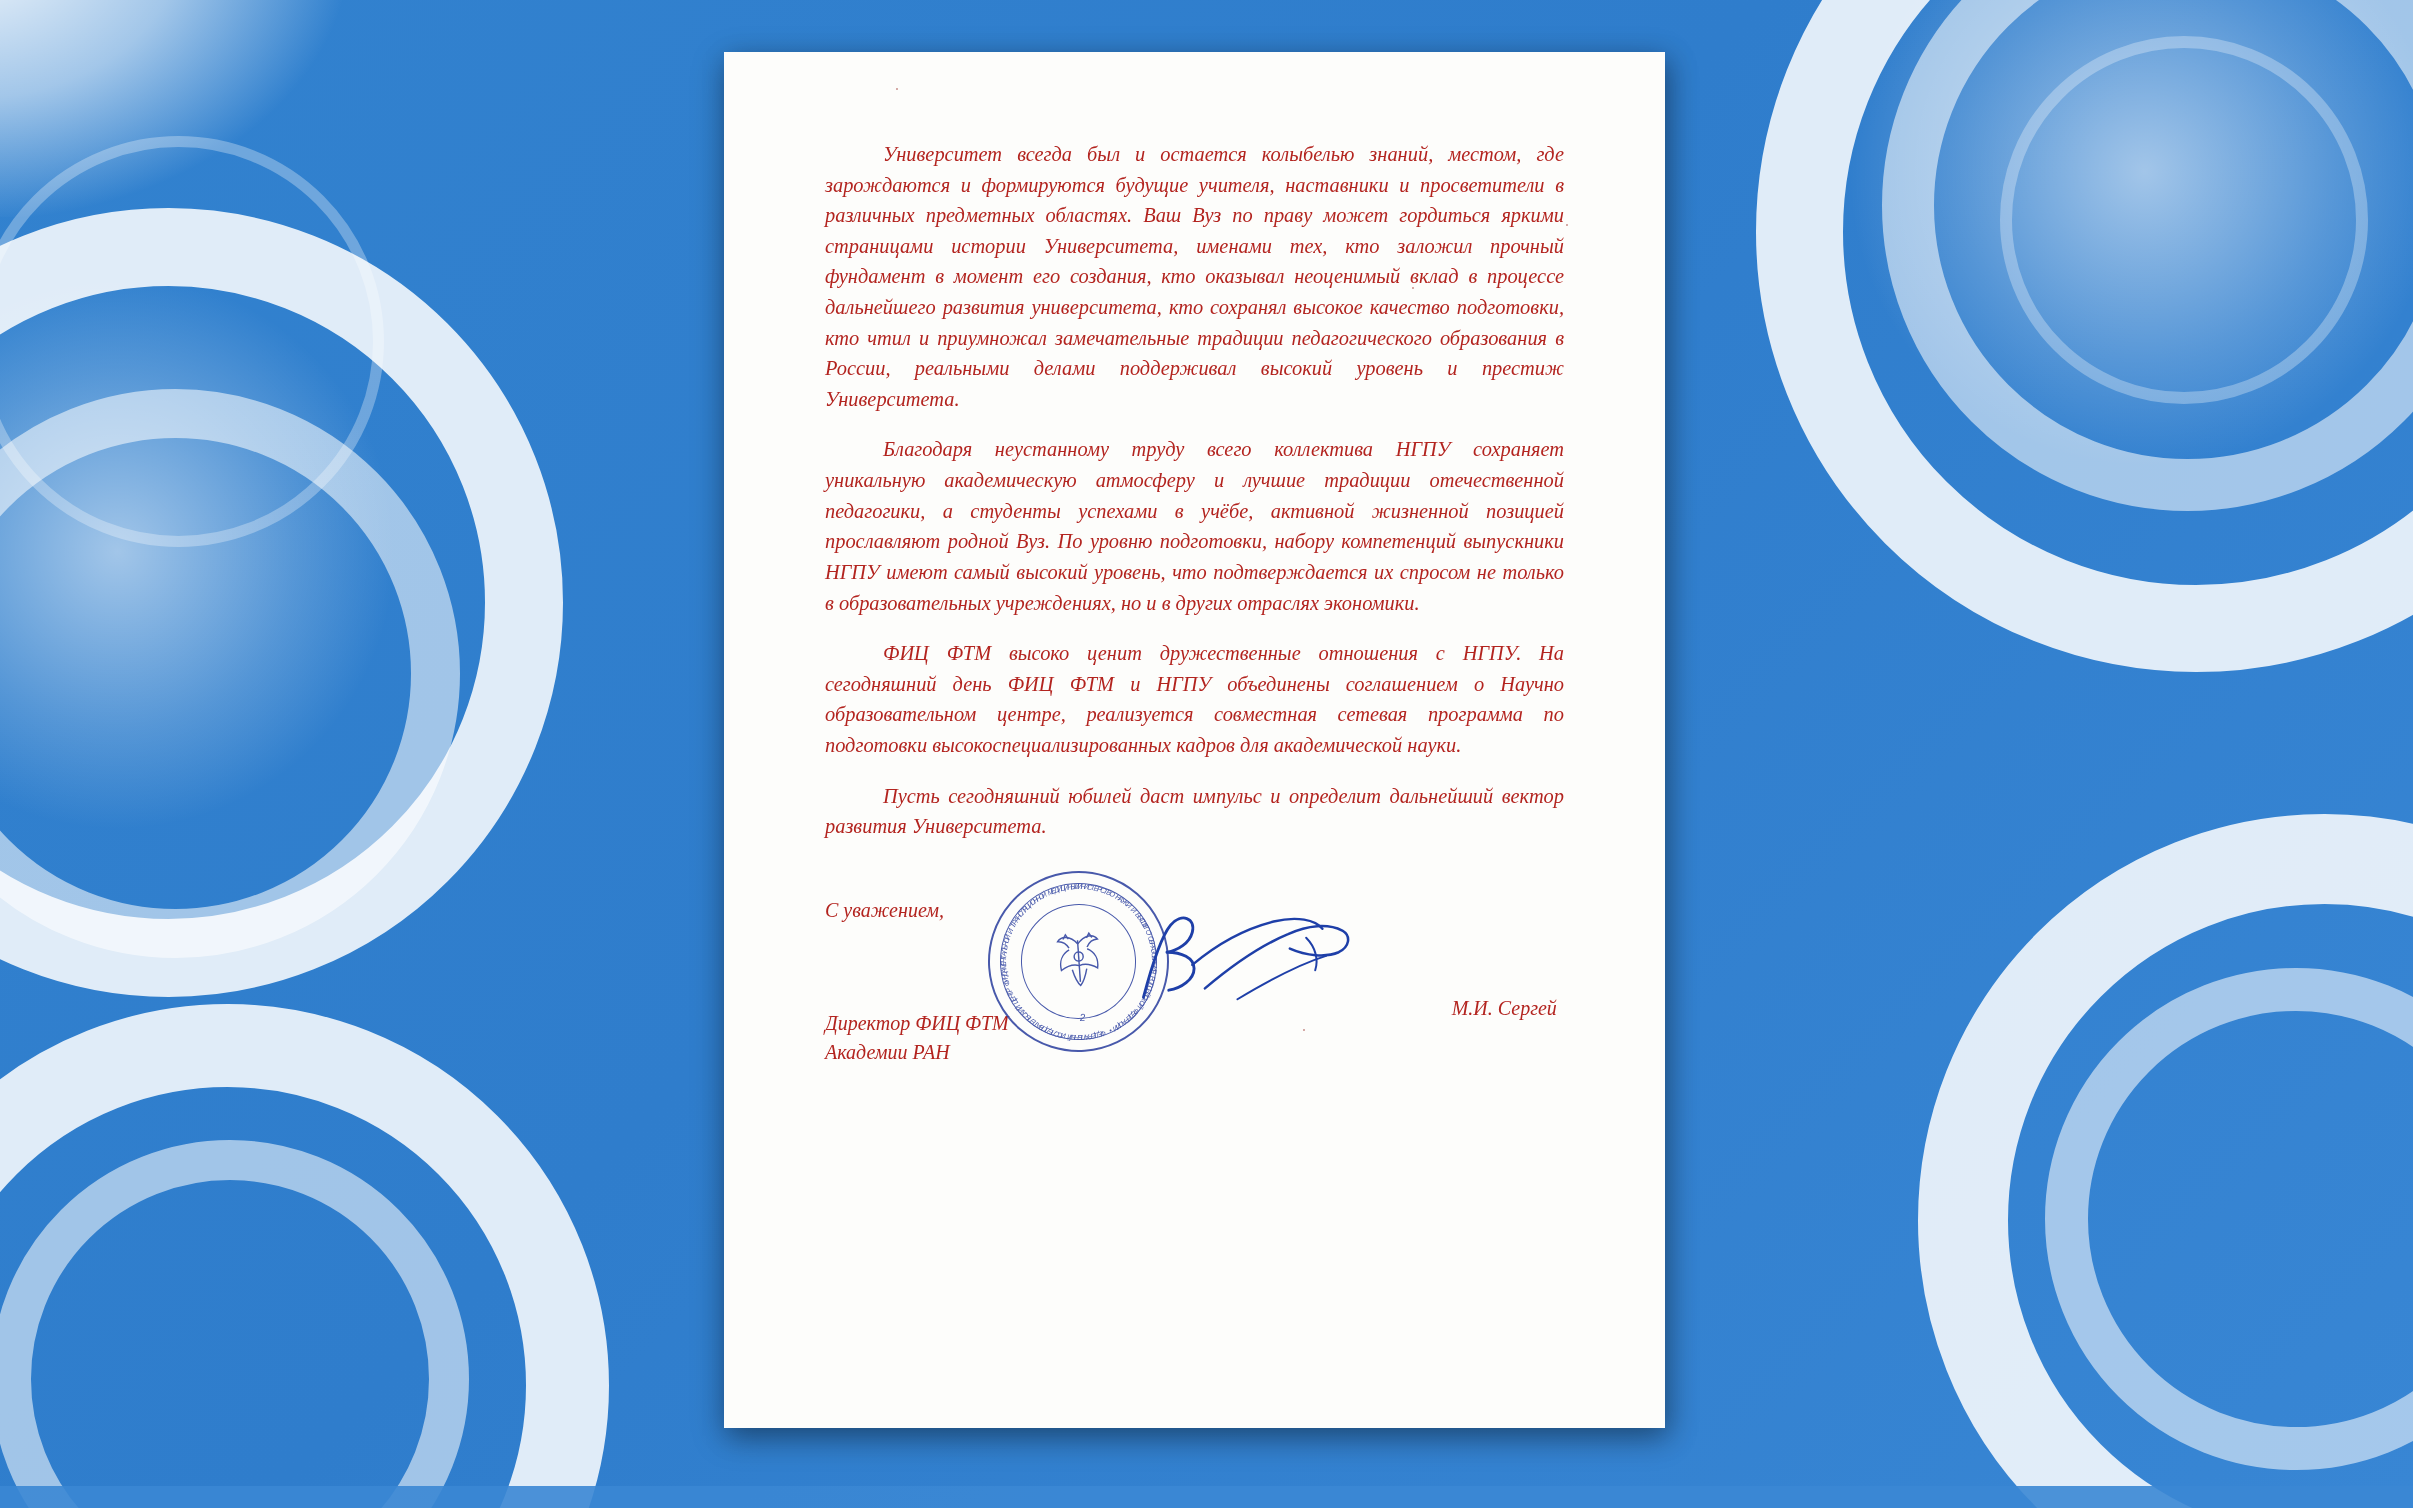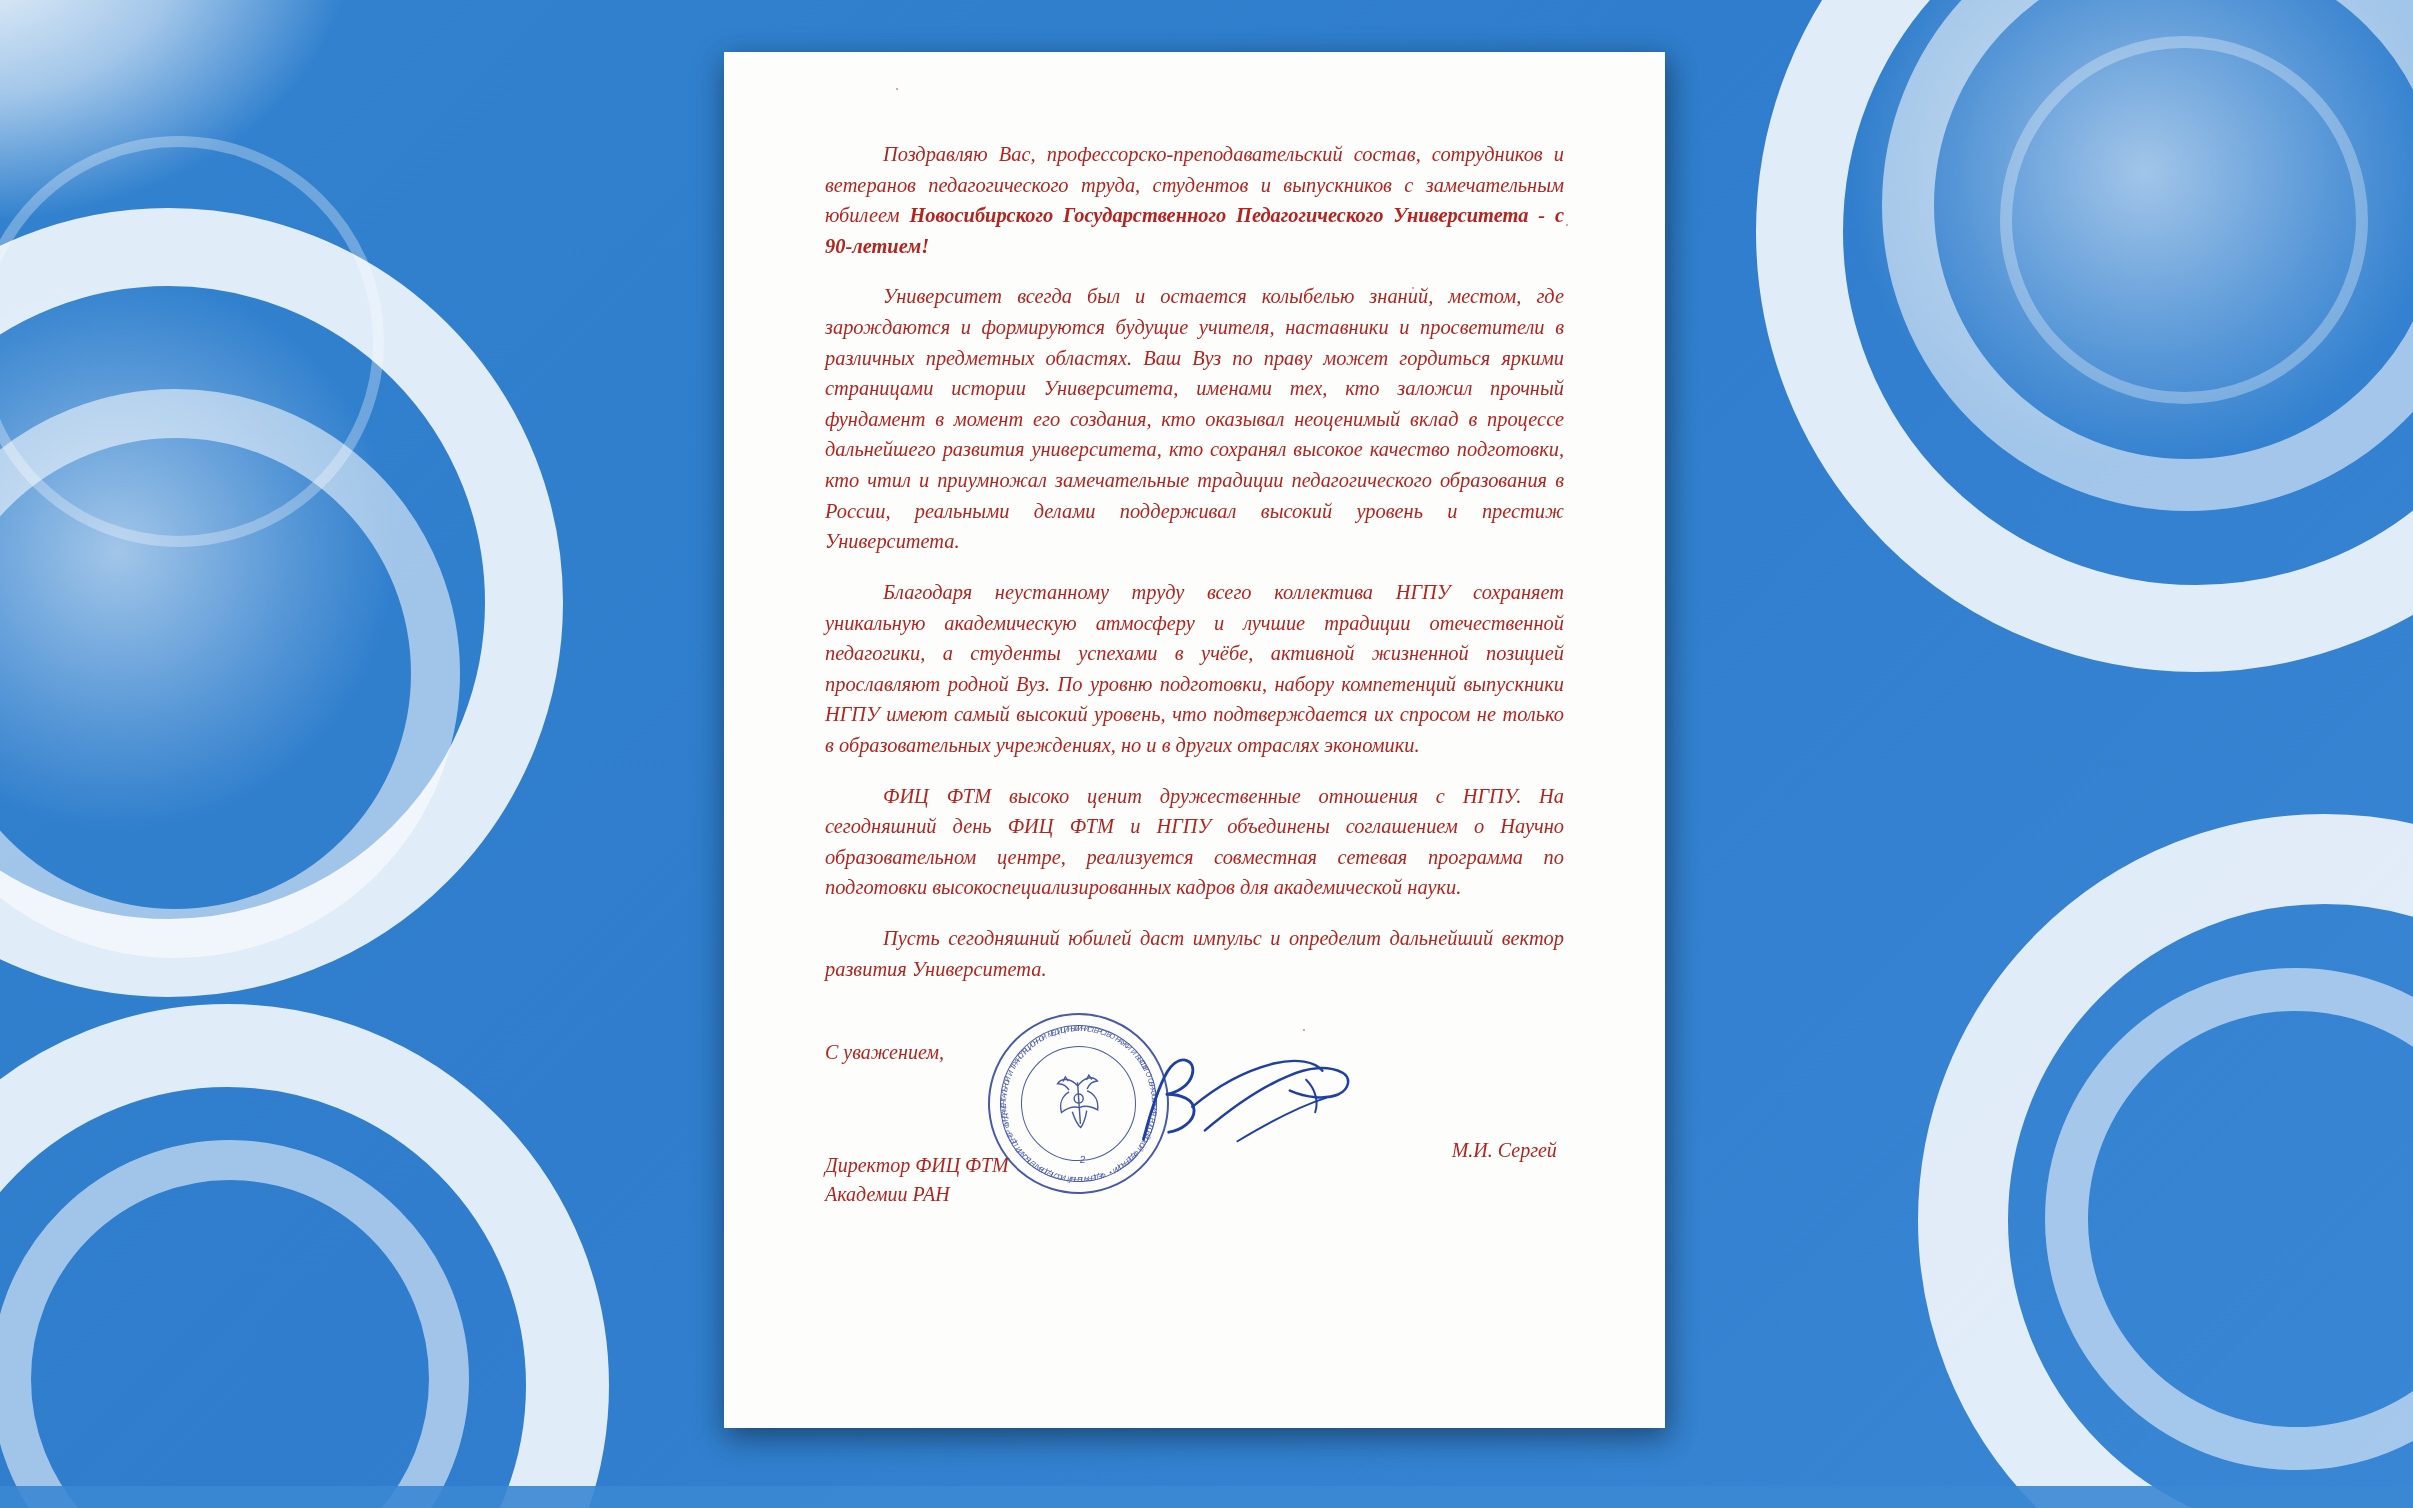--- a/index.html
+++ b/index.html
@@ -239,21 +239,20 @@
   <div class="bottom-strip"></div>
 </div>
 
 <div class="page-shadow"></div>
 
 <div class="page">
   <div class="page-inner">
 
 
     <div id="paragraphs">
-        <p class="body-par"><span>Поздравляю Вас, профессорско-преподавательский состав, сотрудников и ветеранов педагогического труда, студентов и выпускников с замечательным юбилеем </span><b>Новосибирского Государственного Педагогического Университета - с 90-летием!</b></p>
         <p class="body-par"><span>Университет всегда был и остается колыбелью знаний, местом, где зарождаются и формируются будущие учителя, наставники и просветители в различных предметных областях. Ваш Вуз по праву может гордиться яркими страницами истории Университета, именами тех, кто заложил прочный фундамент в момент его создания, кто оказывал неоценимый вклад в процессе дальнейшего развития университета, кто сохранял высокое качество подготовки, кто чтил и приумножал замечательные традиции педагогического образования в России, реальными делами поддерживал высокий уровень и престиж Университета.</span></p>
         <p class="body-par"><span>Благодаря неустанному труду всего коллектива НГПУ сохраняет уникальную академическую атмосферу и лучшие традиции отечественной педагогики, а студенты успехами в учёбе, активной жизненной позицией прославляют родной Вуз. По уровню подготовки, набору компетенций выпускники НГПУ имеют самый высокий уровень, что подтверждается их спросом не только в образовательных учреждениях, но и в других отраслях экономики.</span></p>
         <p class="body-par"><span>ФИЦ ФТМ высоко ценит дружественные отношения с НГПУ. На сегодняшний день ФИЦ ФТМ и НГПУ объединены соглашением о Научно образовательном центре, реализуется совместная сетевая программа по подготовки высокоспециализированных кадров для академической науки.</span></p>
         <p class="body-par"><span>Пусть сегодняшний юбилей даст импульс и определит дальнейший вектор развития Университета.</span></p>
       </div>
 
     <div class="sign-block">
       <div class="sign-regards">С уважением,</div>
       <div class="sign-row">
         <div class="sign-title">Директор ФИЦ ФТМ

